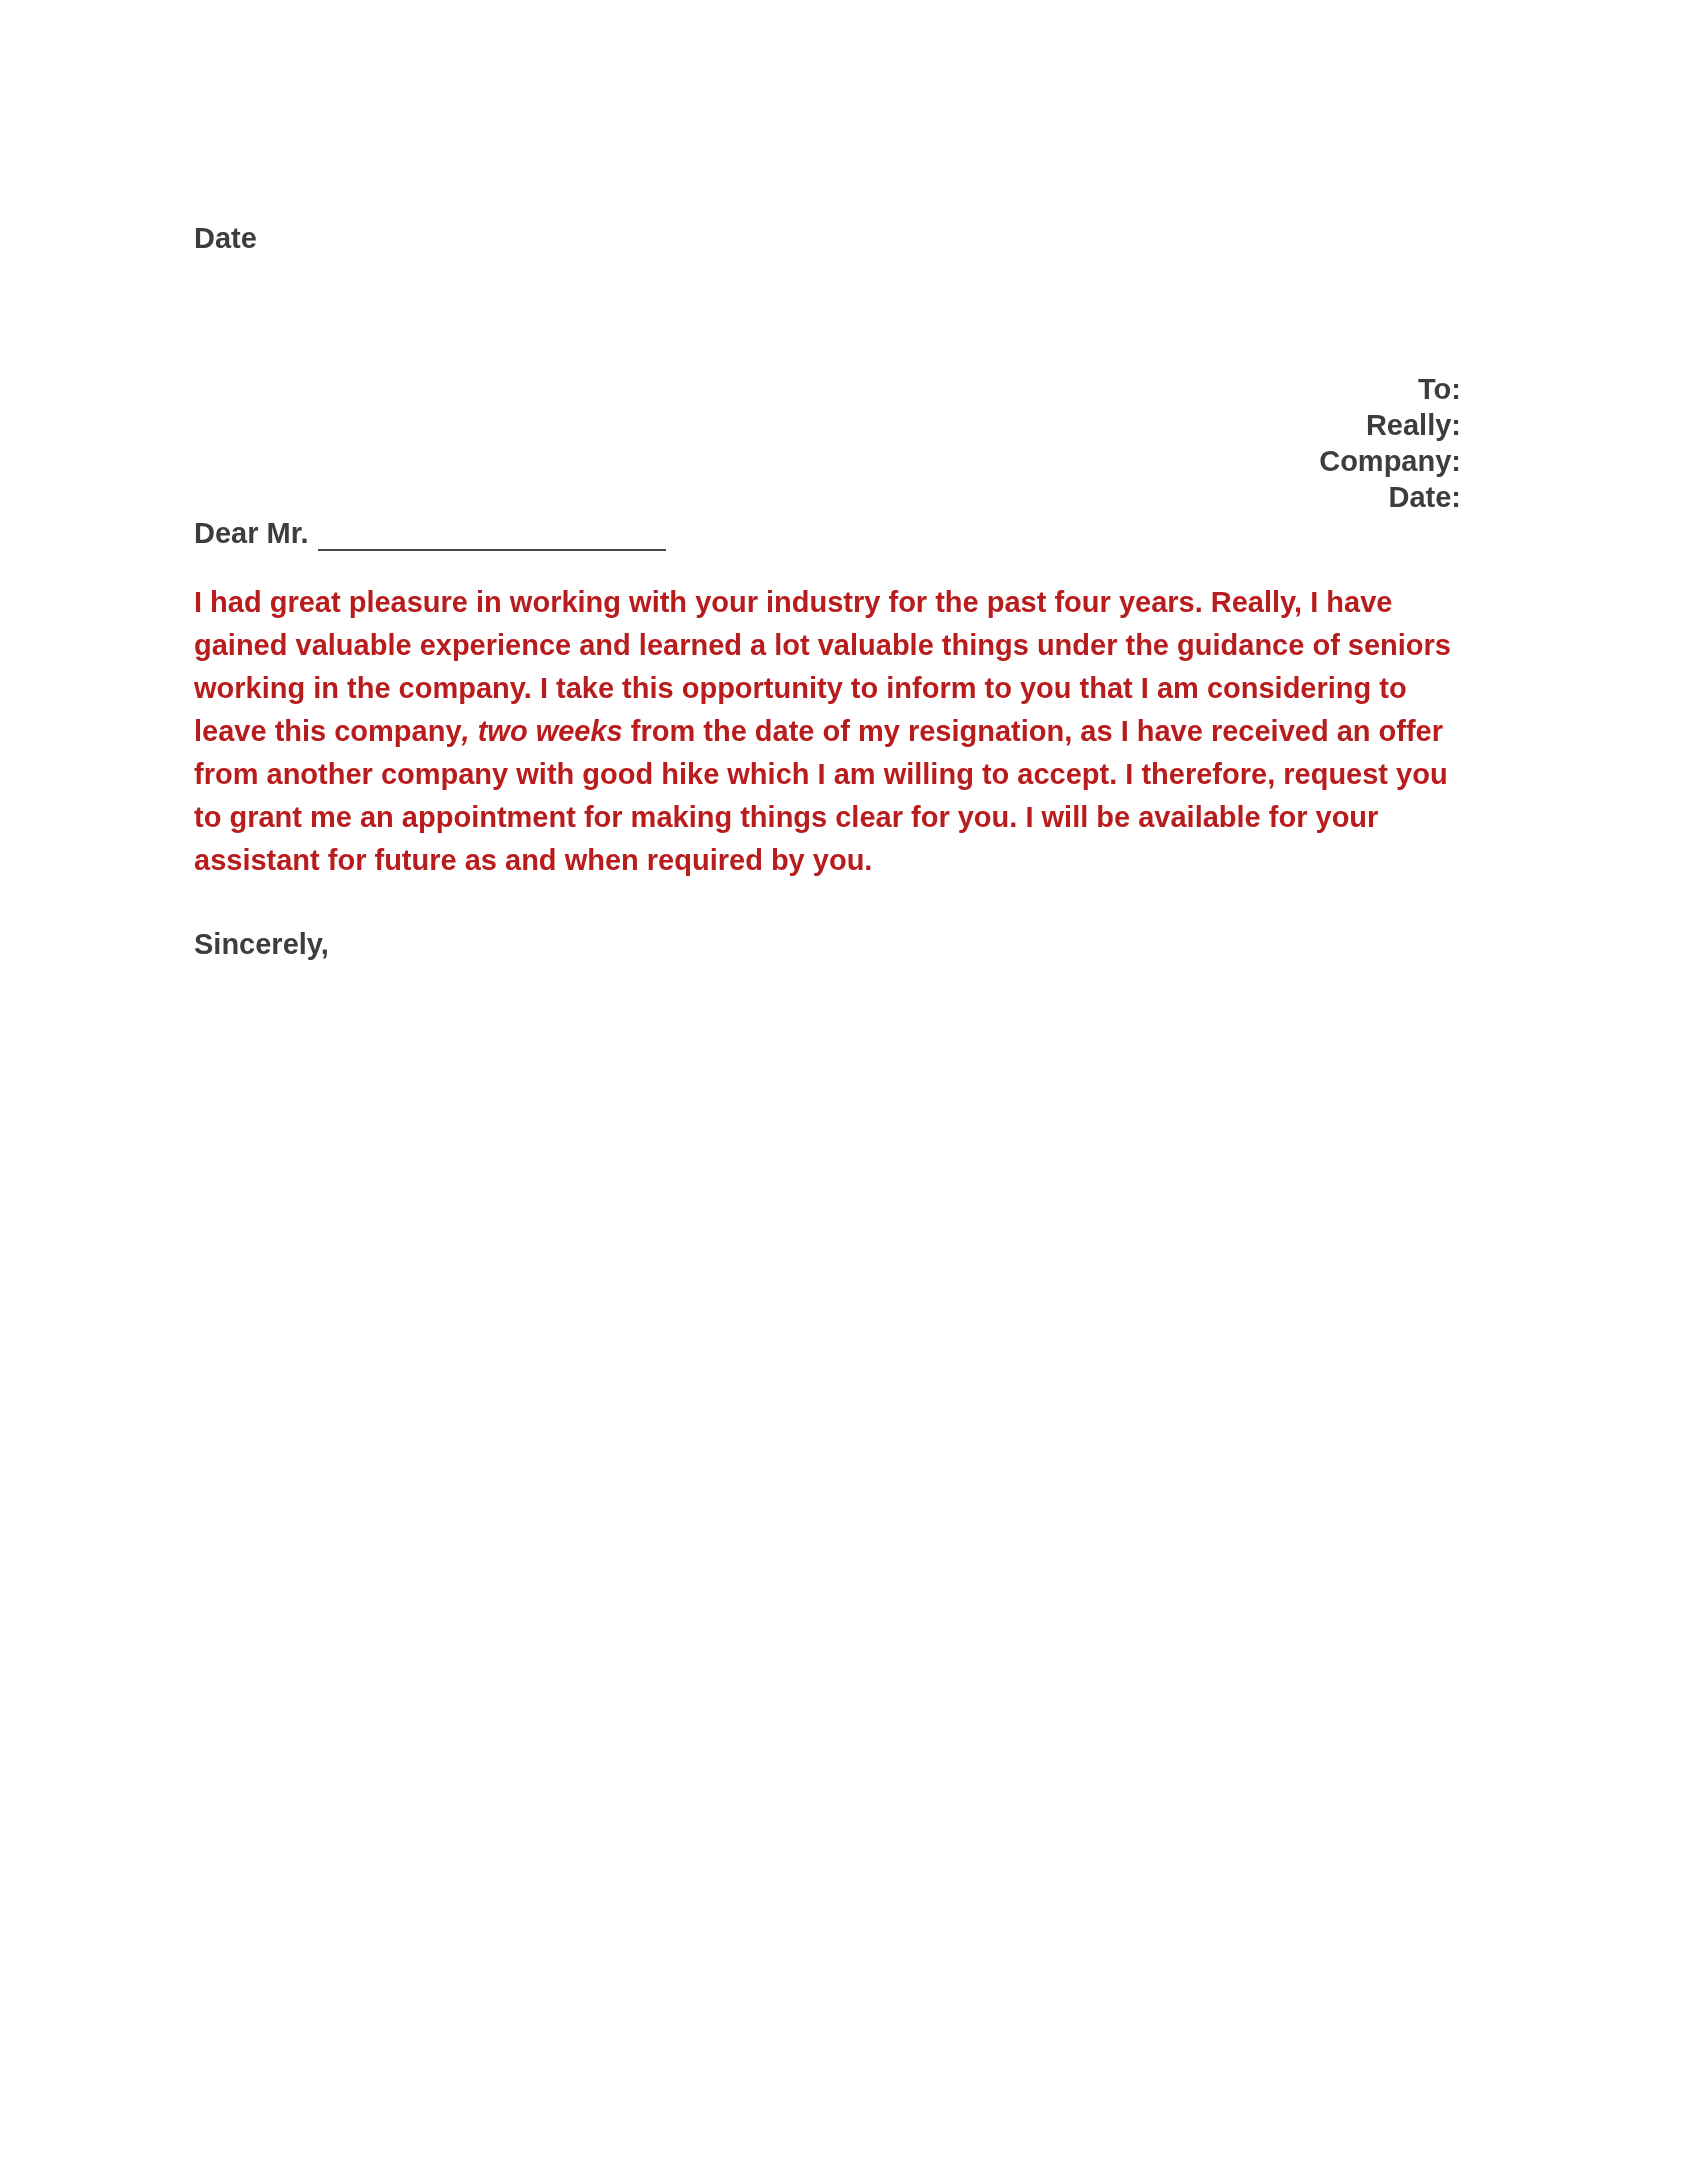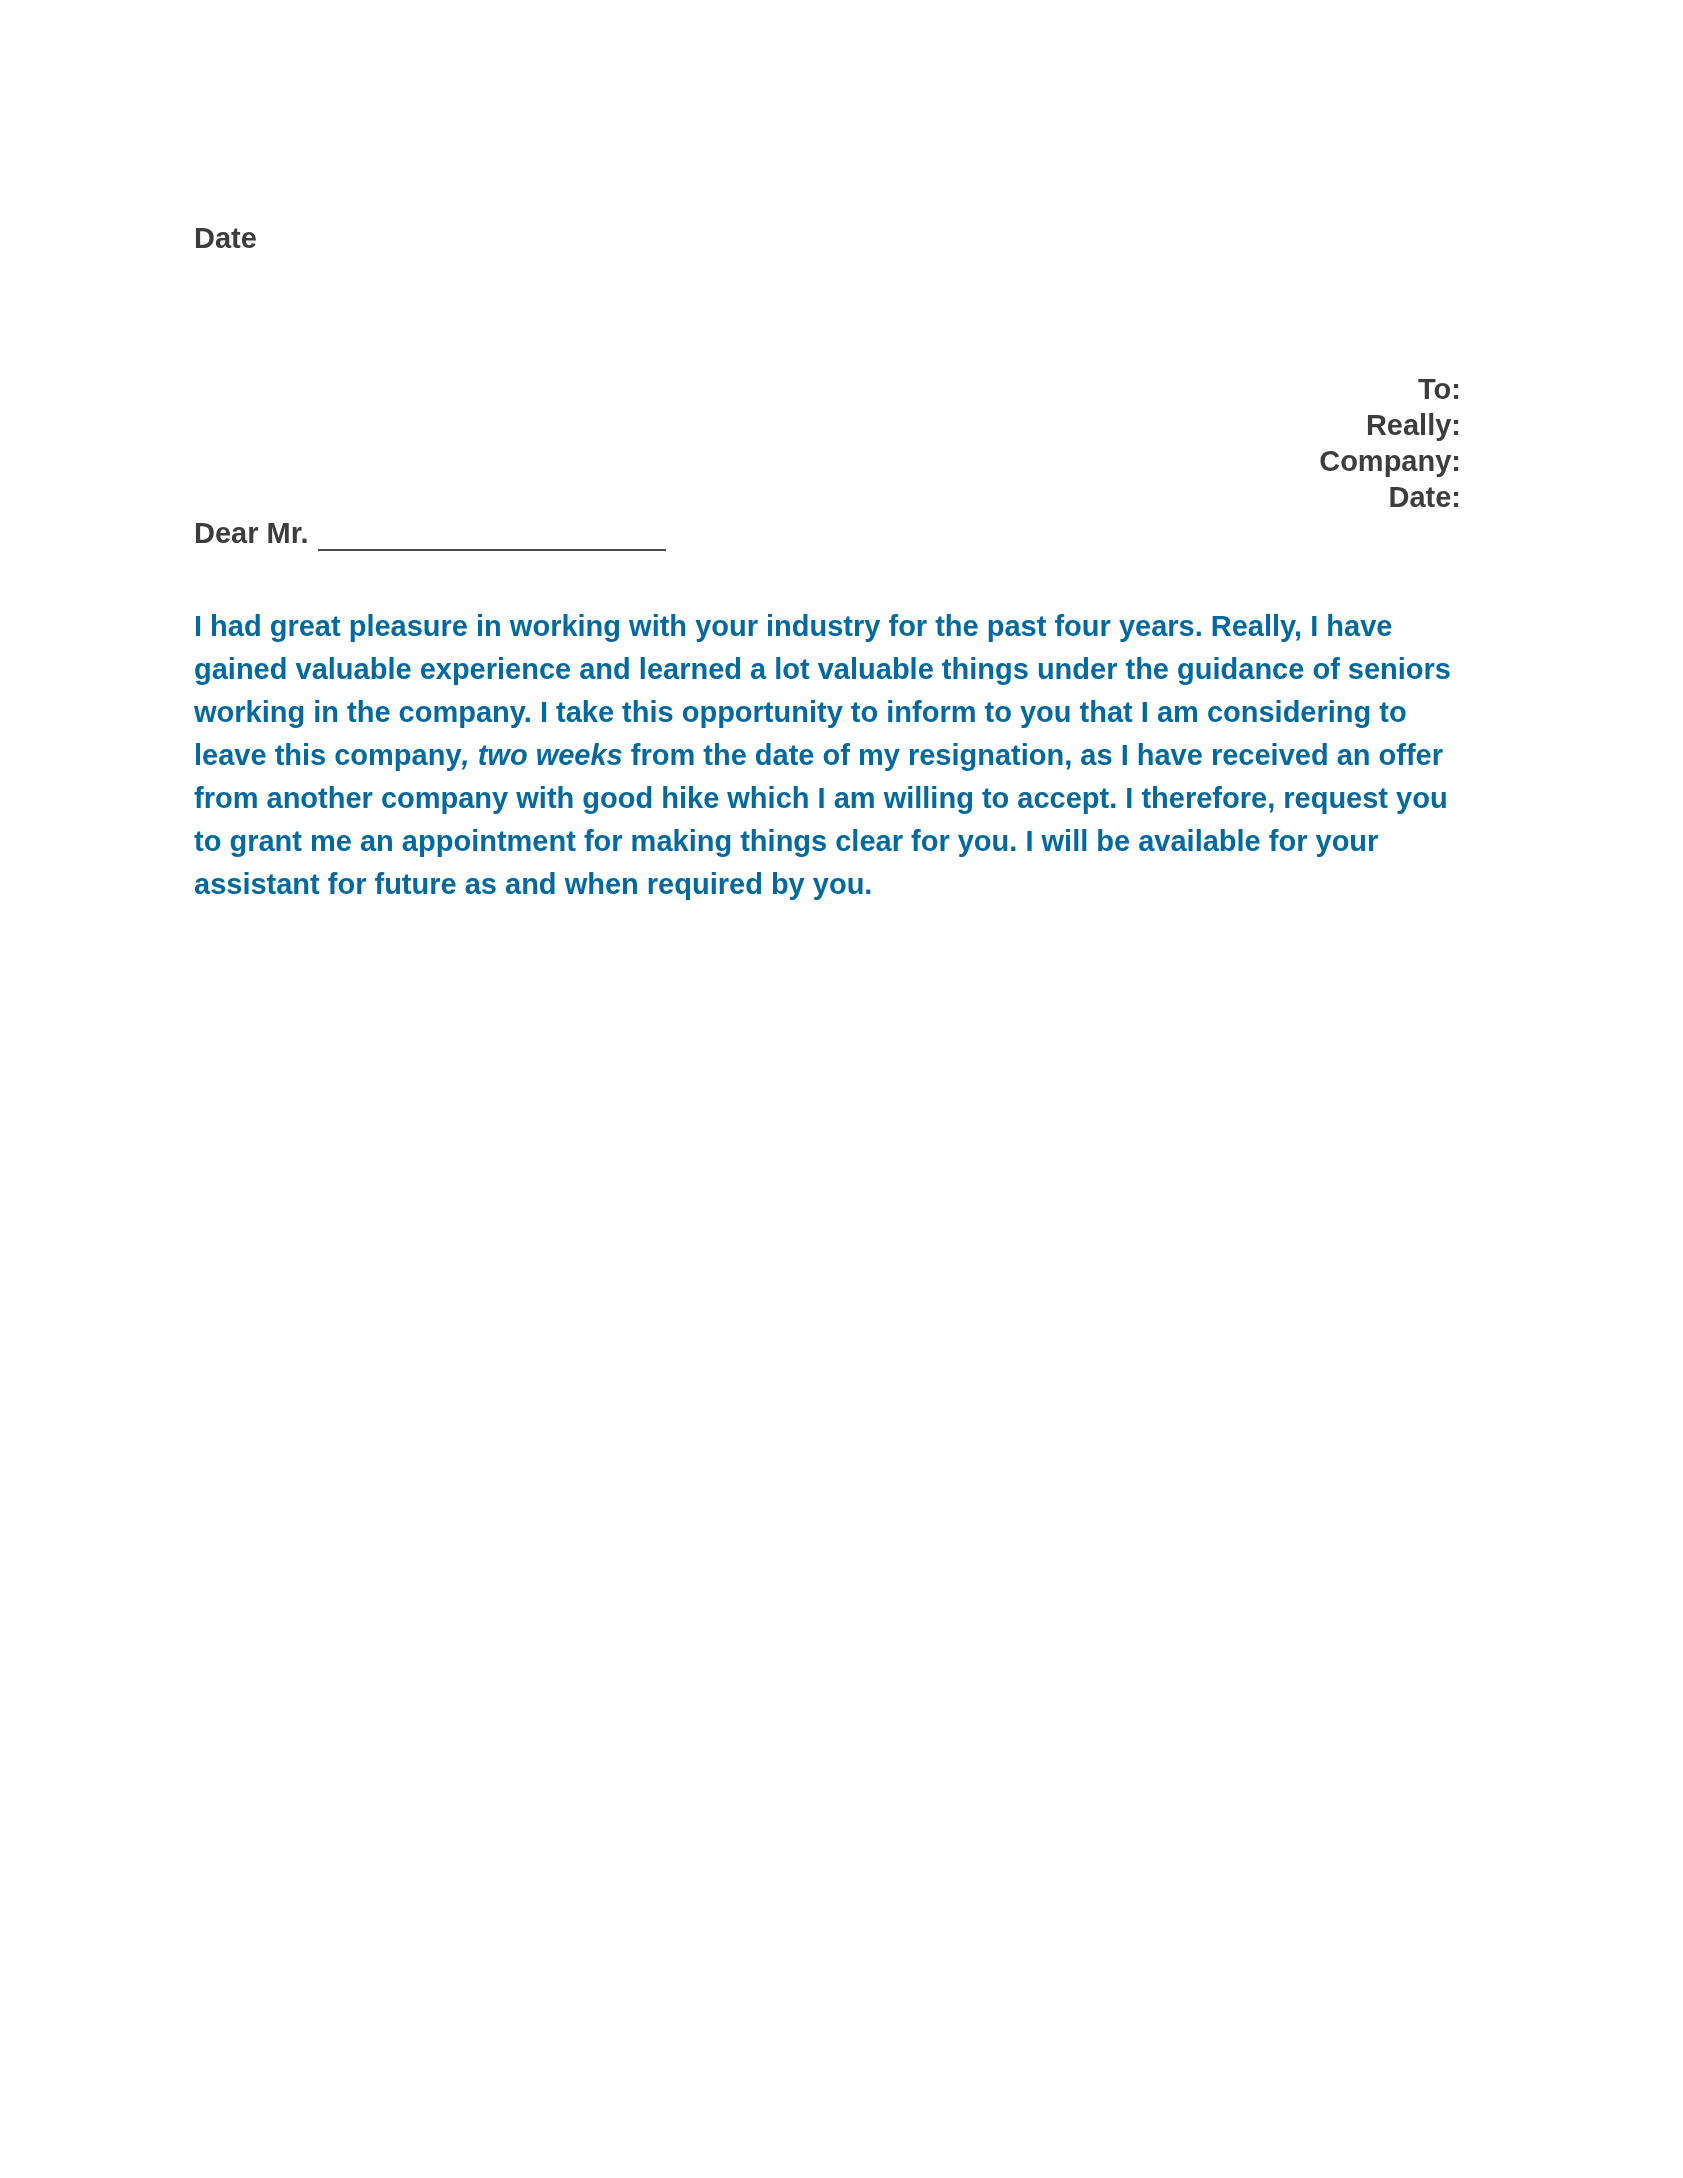--- a/index.html
+++ b/index.html
@@ -61,24 +61,24 @@
     display: inline-block;
     width: 348px;
     height: 1px;
     border-bottom: 2px solid #4a4a4a;
     margin-left: 10px;
     vertical-align: 4px;
     flex: none;
   }
 
   .paragraph {
-    margin-top: 54px;
+    margin-top: 30px;
     font-size: 29px;
     line-height: 43px;
-    color: #0369a1;
+    color: #b91c1c;
     text-align: left;
     width: 1265px;
   }
 
   .paragraph .emph {
     font-style: italic;
   }
 
   .closing {
     margin-top: 44px;
@@ -103,17 +103,18 @@
       <p class="line">Date:</p>
     </div>
 
     <div class="salutation-row">
       <span class="line">Dear Mr.</span>
       <span class="blank-fill"></span>
     </div>
 
     <p class="paragraph"><span>I had great pleasure in working with your industry for the past four years. Really, I have gained valuable experience and learned a lot valuable things under the guidance of seniors working in the company. I take this opportunity to inform to you that I am considering to leave this company</span><span class="emph">, two weeks</span><span> from the date of my resignation, as I have received an offer from another company with good hike which I am willing to accept. I therefore, request you to grant me an appointment for making things clear for you. I will be available for your assistant for future as and when required by you.</span></p>
 
+    <p class="closing">Sincerely,</p>
 
   </div>
 
 </div>
 
 
 </body></html>

